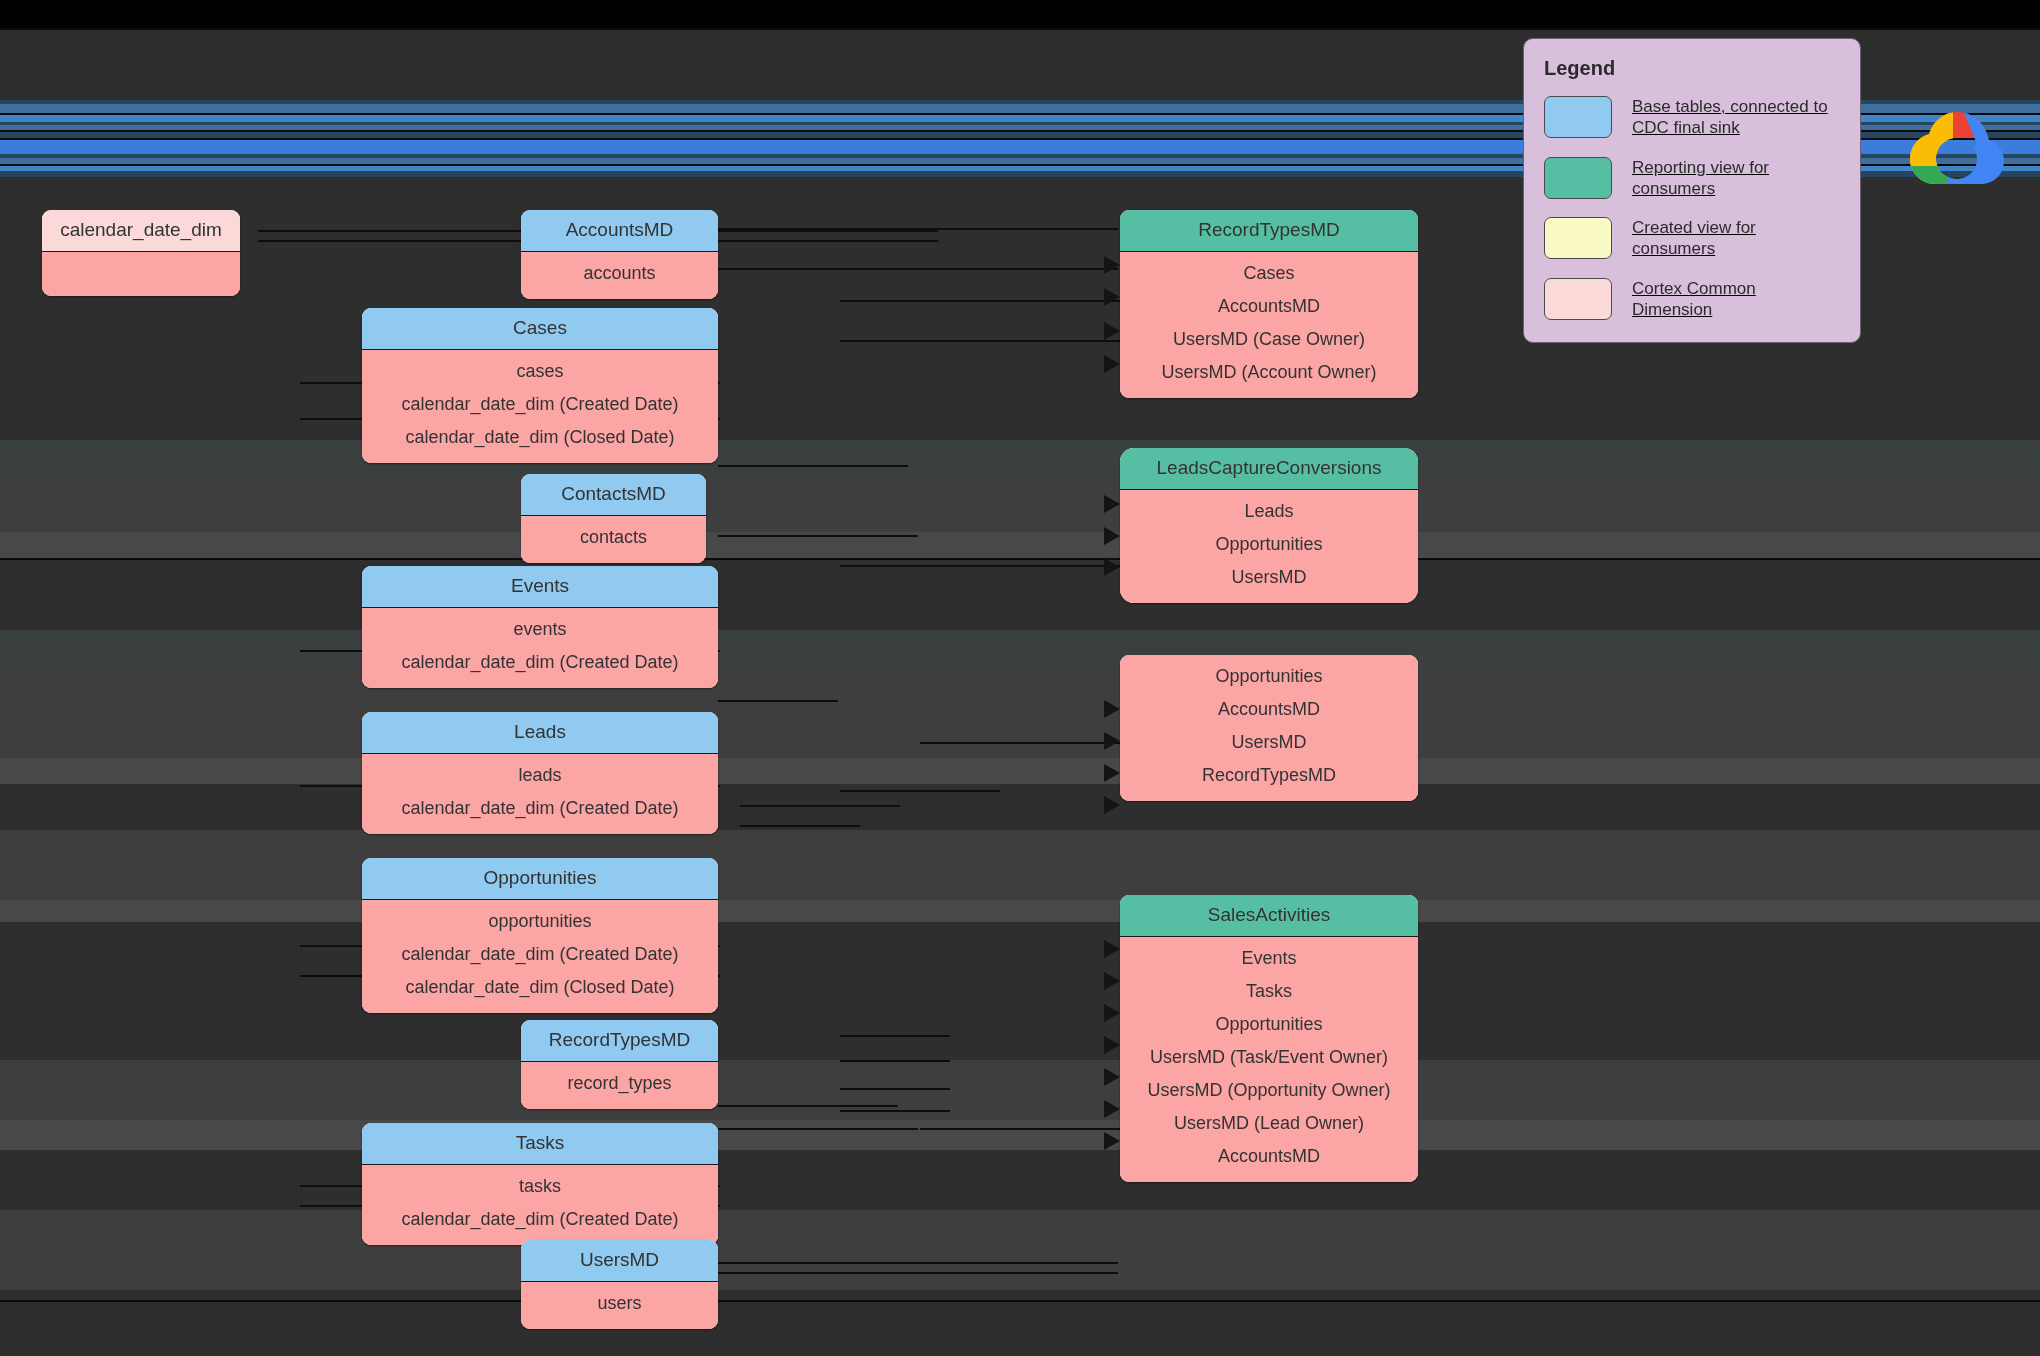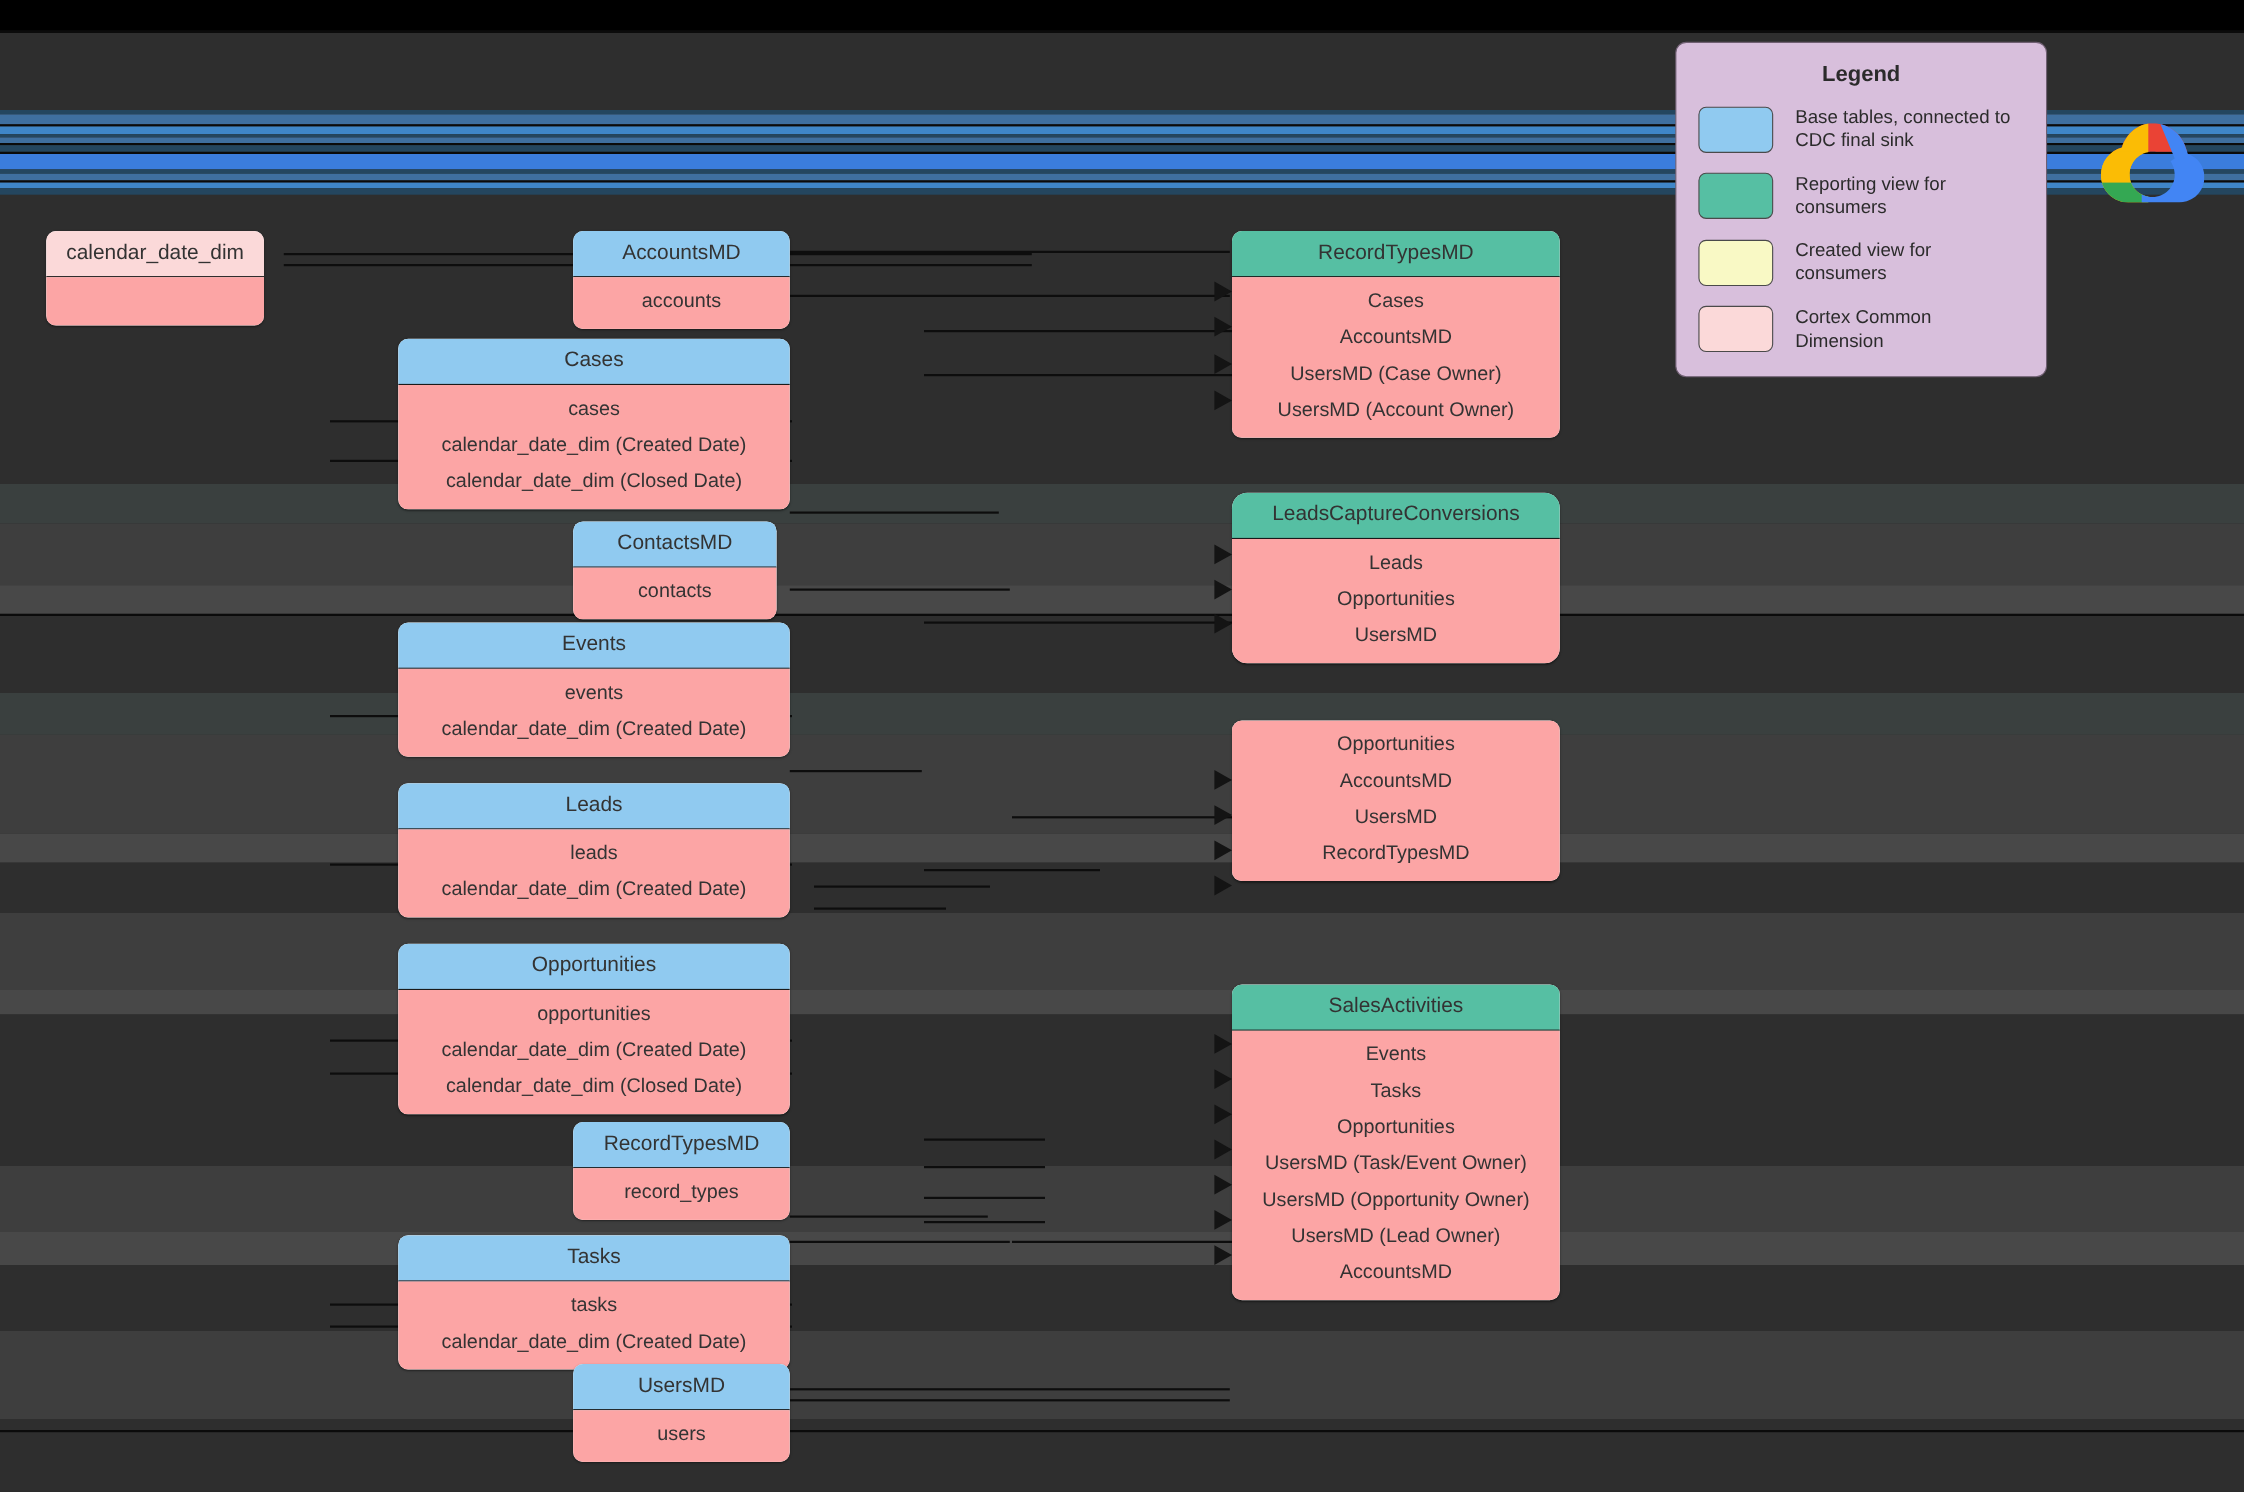--- a/index.html
+++ b/index.html
@@ -84,30 +84,30 @@
     left: 1523px;
     top: 38px;
     width: 338px;
     background: #d8bfdc;
     border: 1px solid #6f5f72;
     border-radius: 10px;
     padding: 14px 20px 18px 20px;
     box-sizing: border-box;
   }
   #legend .legend-title {
-    text-align: center;
     font-size: 20px;
     font-weight: bold;
     color: #2b2b2b;
     margin: 4px 0 16px 0;
   }
   .legend-row {
     display: flex;
-    align-items: flex-end;
+    align-items: center;
     margin-bottom: 18px;
+    text-decoration: underline;
   }
   .legend-row:last-child { margin-bottom: 4px; }
   .swatch {
     width: 66px;
     height: 40px;
     border-radius: 7px;
     border: 1px solid #4a4a4a;
     flex: 0 0 auto;
     margin-right: 20px;
   }

